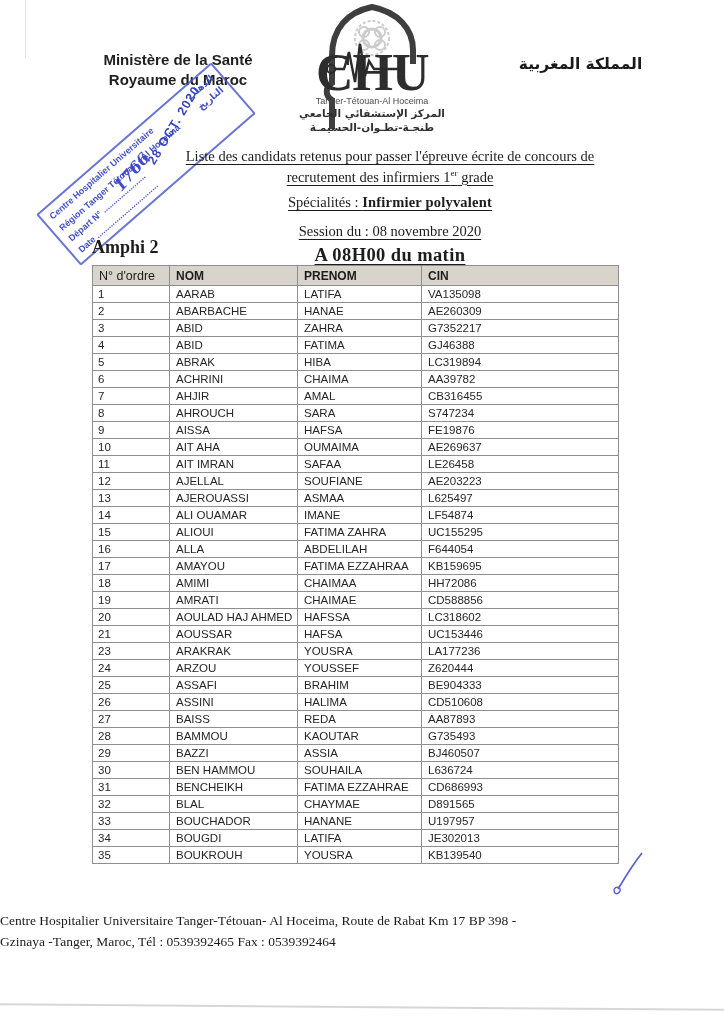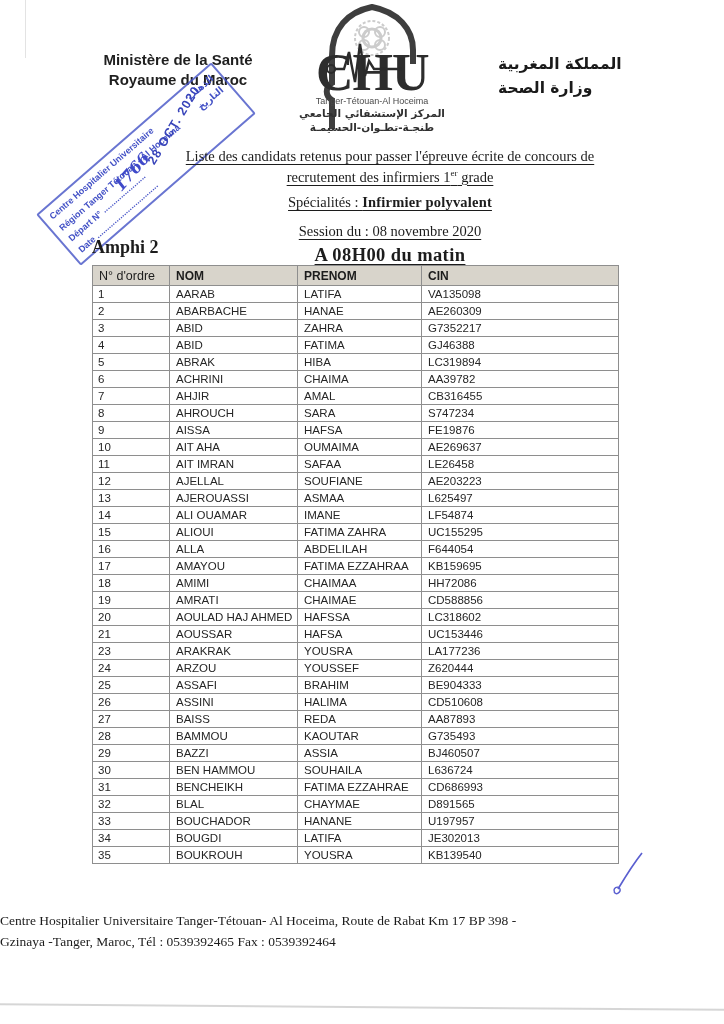--- a/index.html
+++ b/index.html
@@ -11,21 +11,21 @@
   }
   .ar { font-family:"DejaVu Sans", sans-serif; }
 
   
   .hdr-left {
     position:absolute; left:86px; top:50px; width:184px; text-align:center;
     font-family:"Liberation Sans", sans-serif; font-weight:bold;
     font-size:15px; line-height:1.35; color:#1f1f1f;
   }
   .hdr-right {
-    position:absolute; left:498px; top:52px; width:165px; text-align:left;
+    position:absolute; left:498px; top:52px; width:165px; text-align:center;
     font-weight:bold; font-size:15.5px; line-height:1.55; color:#1a1a1a;
   }
   .logo { position:absolute; left:286px; top:2px; width:172px; height:134px; }
 
   
   .stamp {
     position:absolute; left:30px; top:130px; width:232px; height:68px;
     transform:rotate(-41deg);
     border:2px solid rgba(68,82,198,0.8); border-radius:2px;
     padding:3px 7px 2px 7px;
@@ -97,21 +97,20 @@
 
 <div class="page">
 
   <div class="hdr-left">
     <div>Ministère de la Santé</div>
     <div>Royaume du Maroc</div>
   </div>
 
   <div class="hdr-right ar">
     <div>المملكة المغربية</div>
-    <div>وزارة الصحة</div>
   </div>
 
   <div class="logo">
     <svg width="172" height="134" viewBox="0 0 172 134">
 
       <g stroke="#cccccc" fill="none">
         <circle cx="86" cy="36" r="17" stroke-width="2" stroke-dasharray="3,2"></circle>
         <circle cx="86" cy="36" r="9" stroke-width="3"></circle>
         <circle cx="78" cy="30" r="5" stroke-width="2"></circle>
         <circle cx="94" cy="30" r="5" stroke-width="2"></circle>

